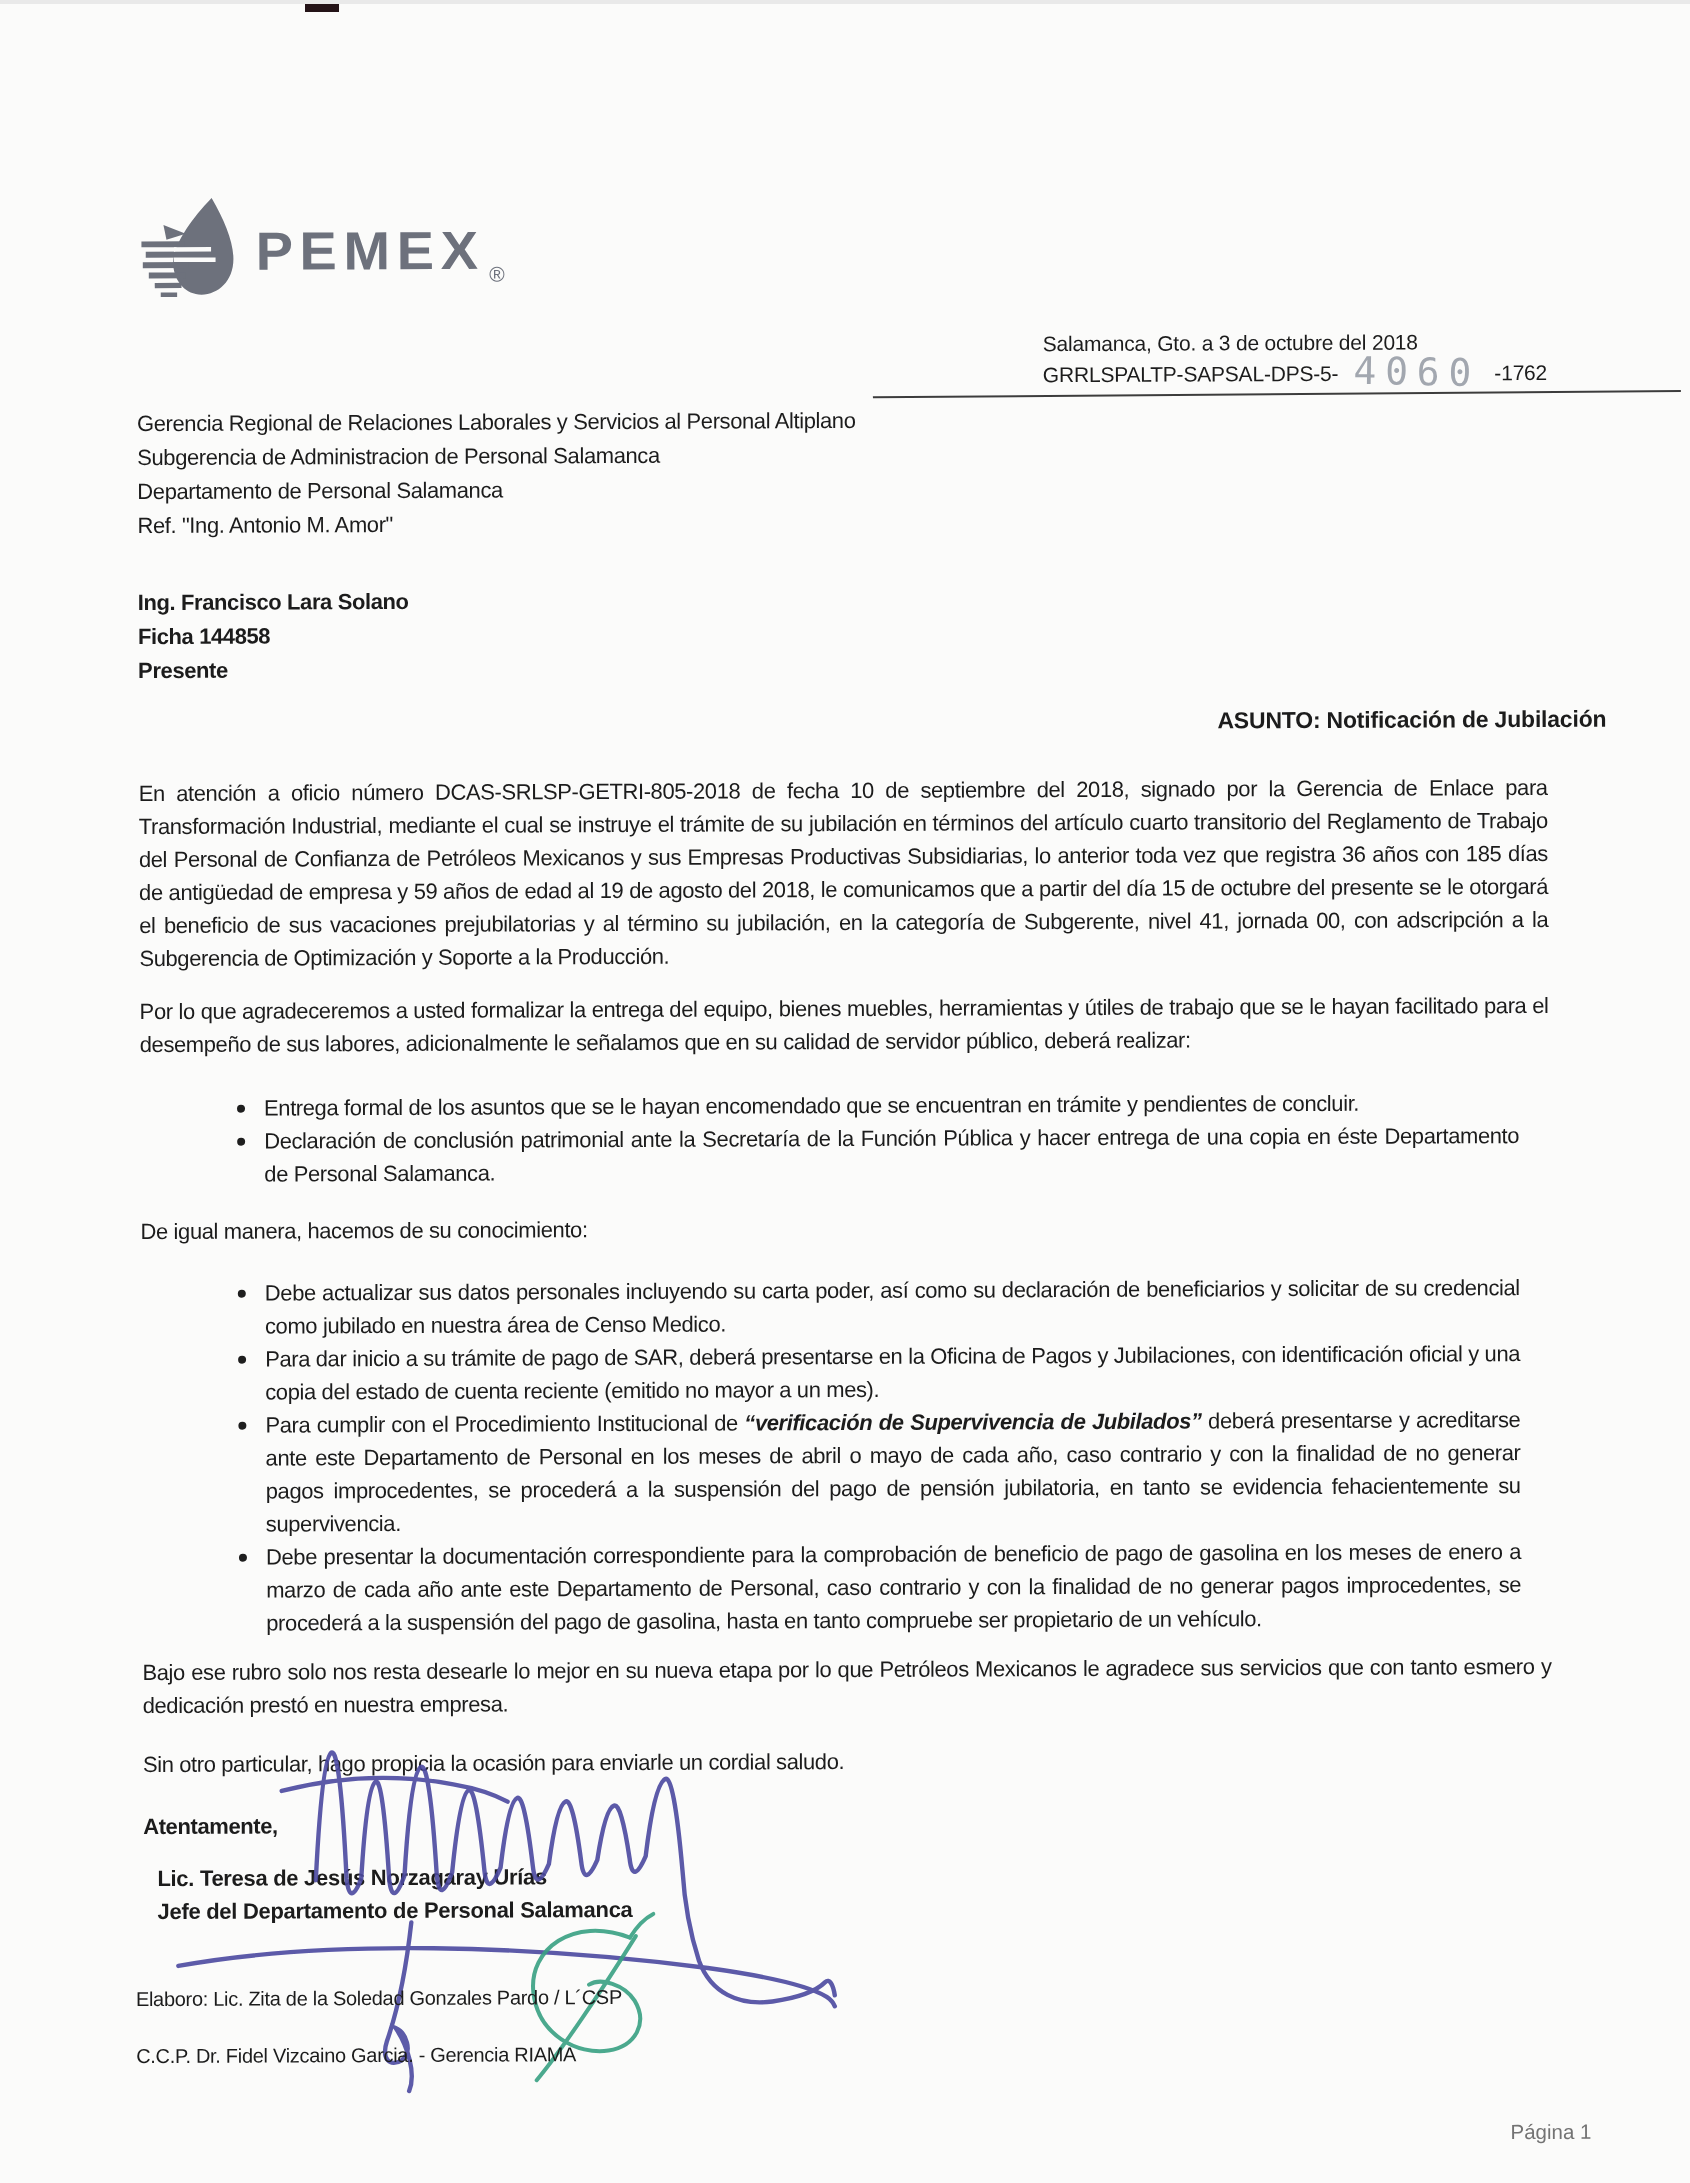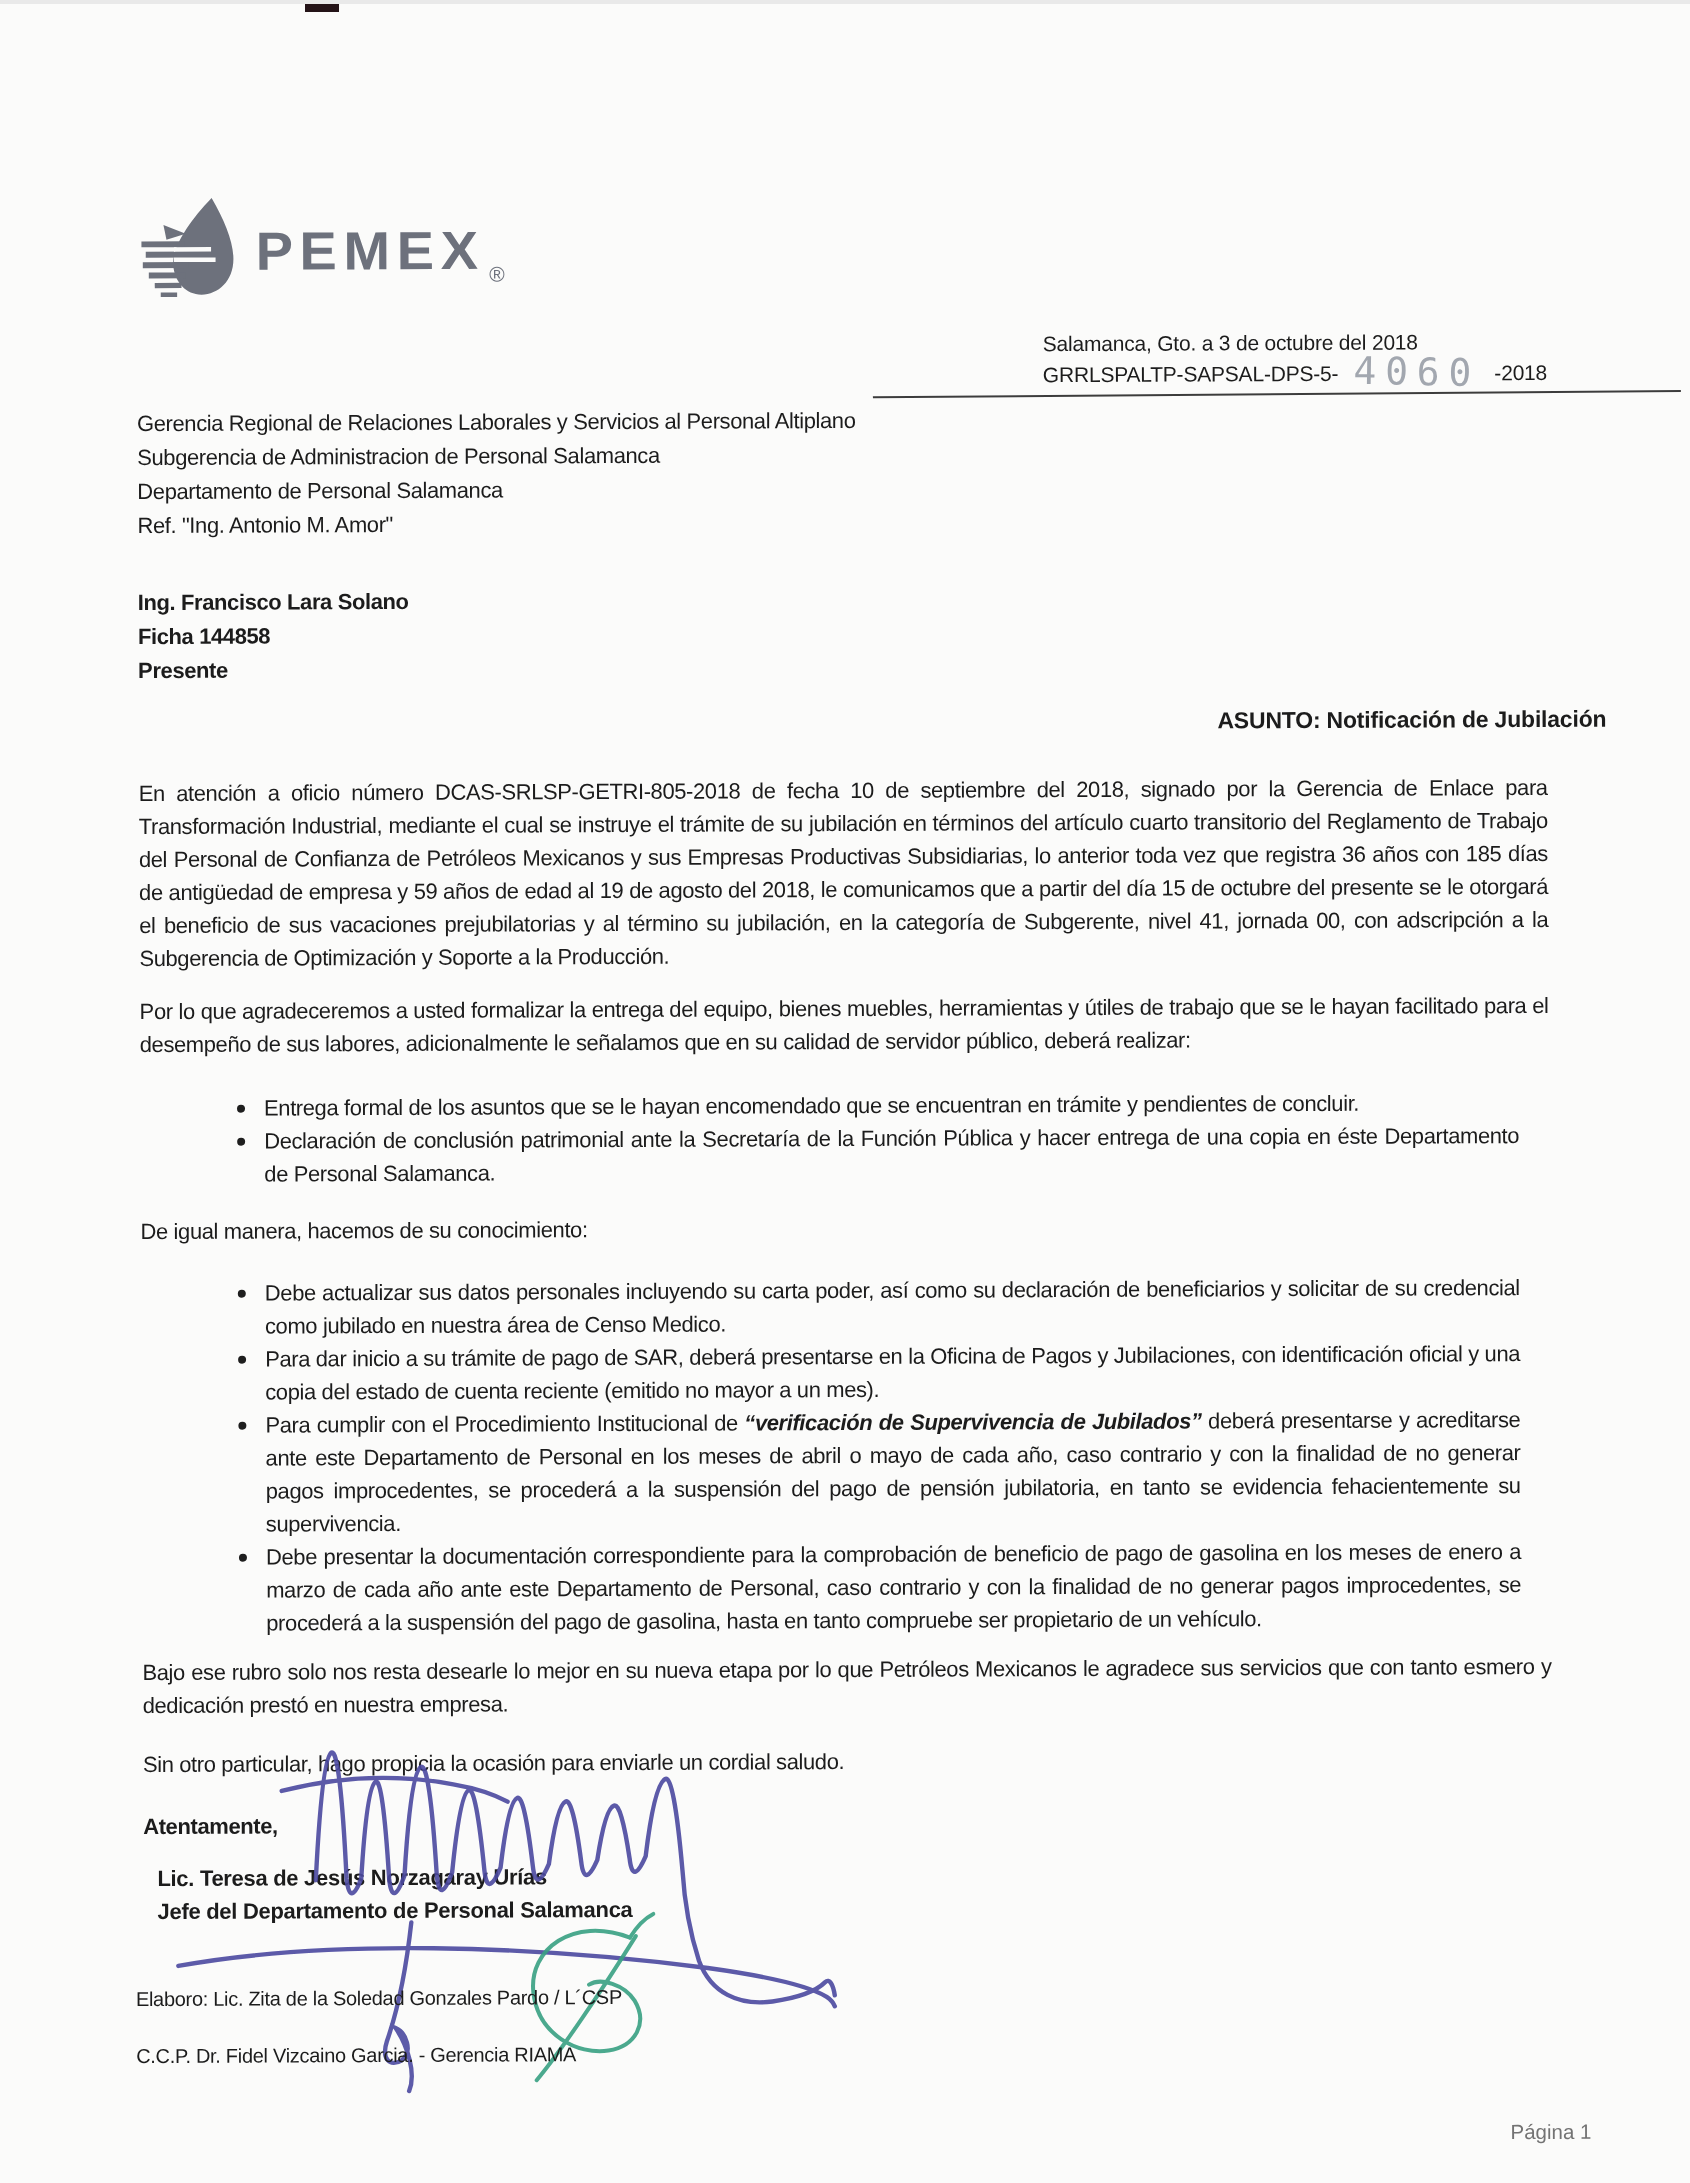--- a/index.html
+++ b/index.html
@@ -79,21 +79,21 @@
           <rect x="44" y="84" width="56" height="6"></rect>
         </g>
       </svg>
       <span class="brand">PEMEX</span>
       <span class="reg">®</span>
     </div>
 
     <div class="dateblock">
       <div>Salamanca, Gto. a 3 de octubre del 2018</div>
       <div>
-        <span>GRRLSPALTP-SAPSAL-DPS-5-</span><span class="stamp">4060</span><span>-2018</span>
+        <span>GRRLSPALTP-SAPSAL-DPS-5-</span><span class="stamp">4060</span><span>-1762</span>
       </div>
     </div>
     <div class="refrule"></div>
 
     <div class="subject">ASUNTO: Notificación de Jubilación</div>
 
     <div class="content">
       <div class="sender">
         <div>Gerencia Regional de Relaciones Laborales y Servicios al Personal Altiplano</div>
         <div>Subgerencia de Administracion de Personal Salamanca</div>

